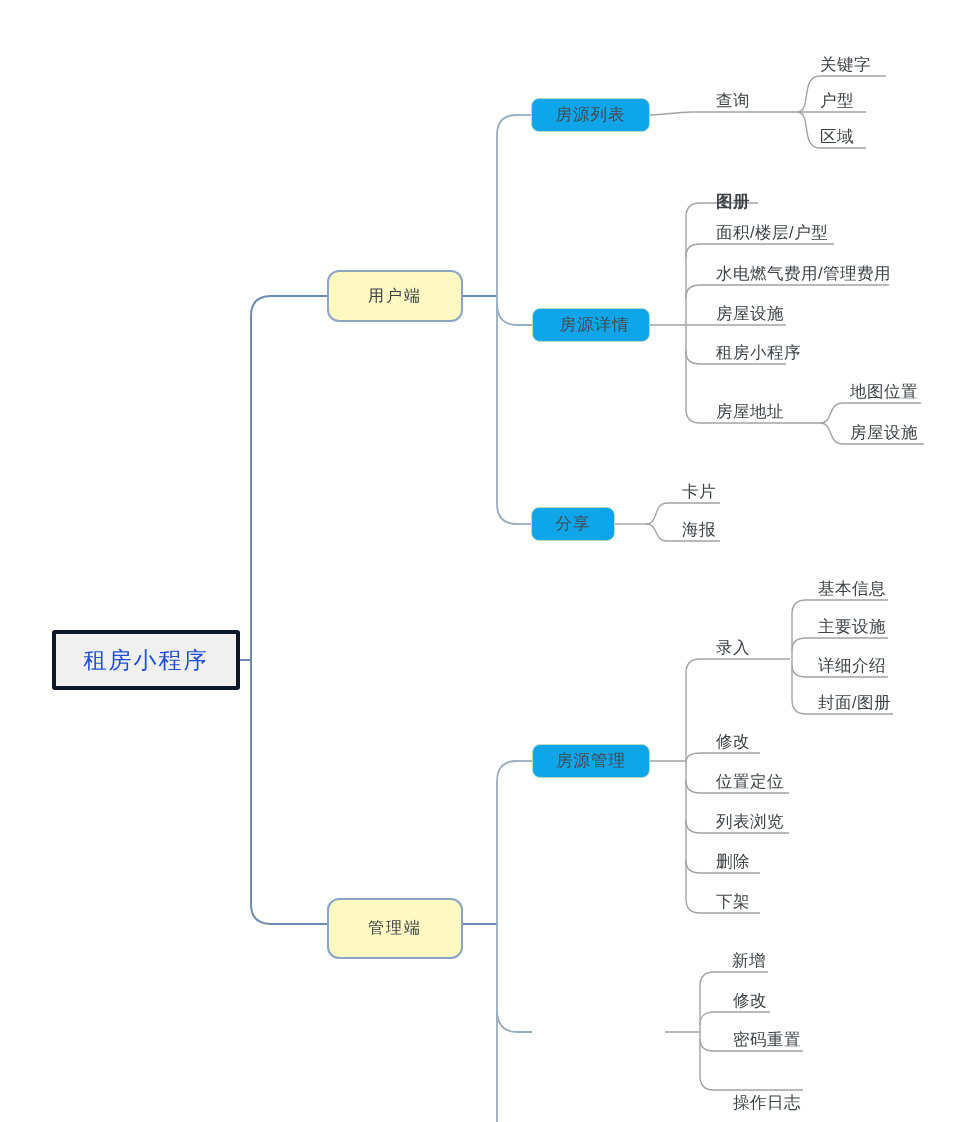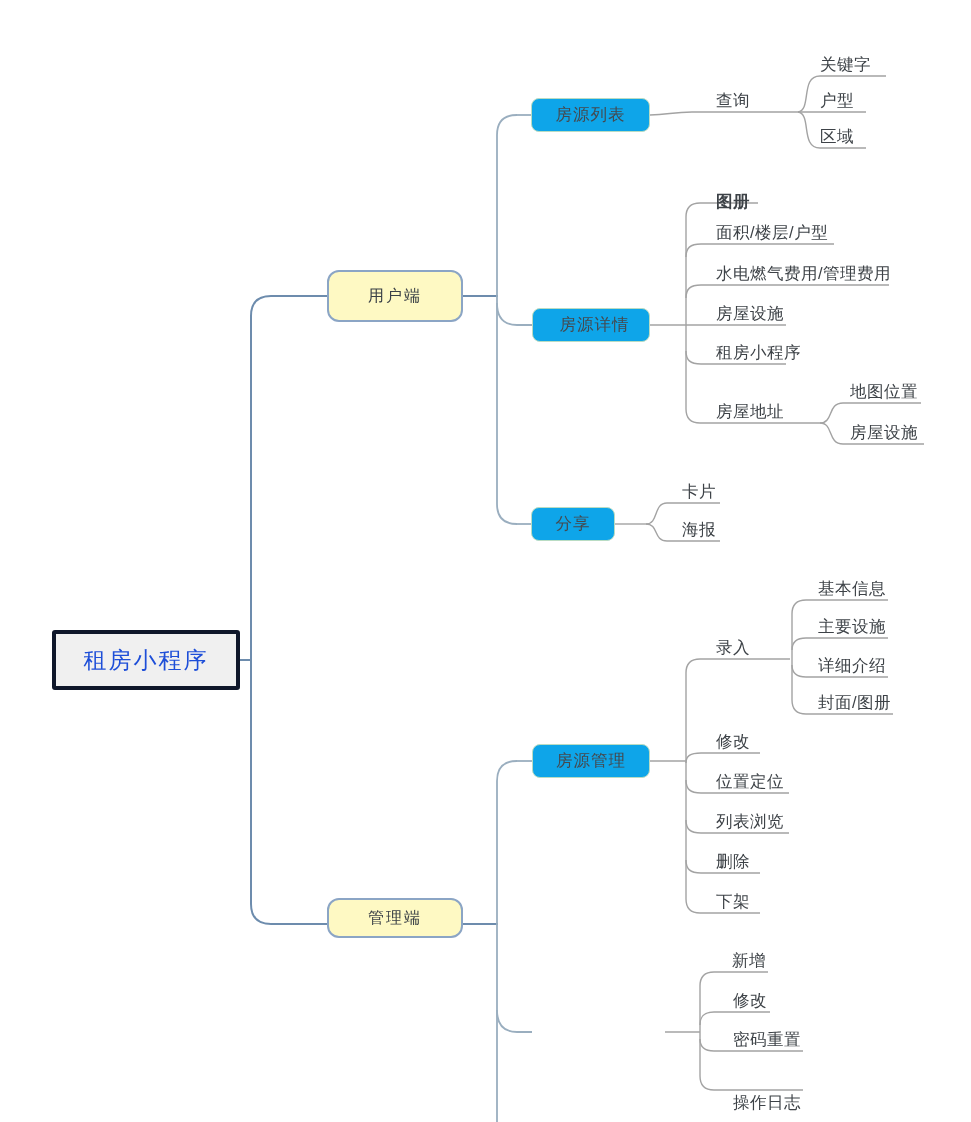--- a/index.html
+++ b/index.html
@@ -90,21 +90,21 @@
     <path class="ln-gray" d="M714,972 L768,972"></path>
     <path class="ln-gray" d="M700,1025 C700,1016 704,1012 714,1012 L770,1012"></path>
     <path class="ln-gray" d="M700,1039 C700,1047 704,1051 714,1051 L803,1051"></path>
     <path class="ln-gray" d="M714,1090 L803,1090"></path>
   </svg>
 
   <div class="node node-root" style="left:52px;top:630px;width:188px;height:60px;">租房小程序</div>
 
   <div class="node node-primary" style="left:327px;top:270px;width:136px;height:52px;">用户端</div>
 
-  <div class="node node-primary" style="left:327px;top:898px;width:136px;height:40px;font-family:Liberation Mono, monospace;">管理端</div>
+  <div class="node node-primary" style="left:327px;top:898px;width:136px;height:61px;font-family:Liberation Mono, monospace;">管理端</div>
 
   <div class="node node-secondary" style="left:531px;top:98px;width:119px;height:34px;">房源列表</div>
 
   <div class="node node-secondary" style="left:532px;top:308px;width:118px;height:34px;padding-left:7px;">房源详情</div>
 
   <div class="node node-secondary" style="left:531px;top:507px;width:84px;height:34px;">分享</div>
 
   <div class="node node-secondary" style="left:532px;top:744px;width:118px;height:34px;">房源管理</div>
 
 

